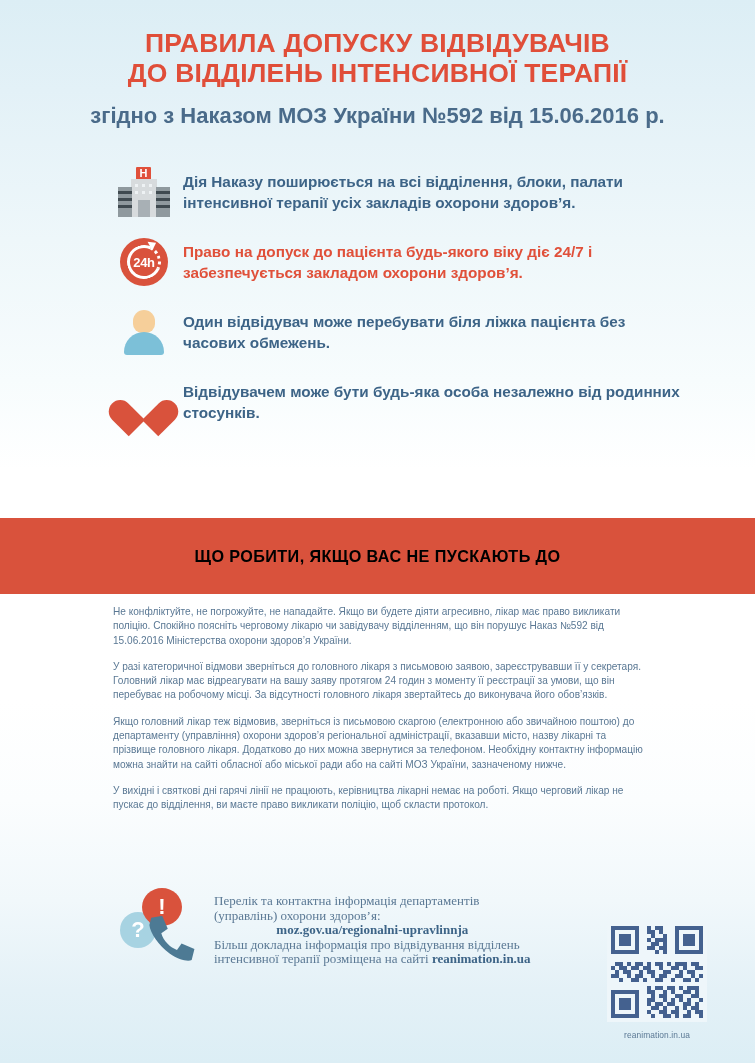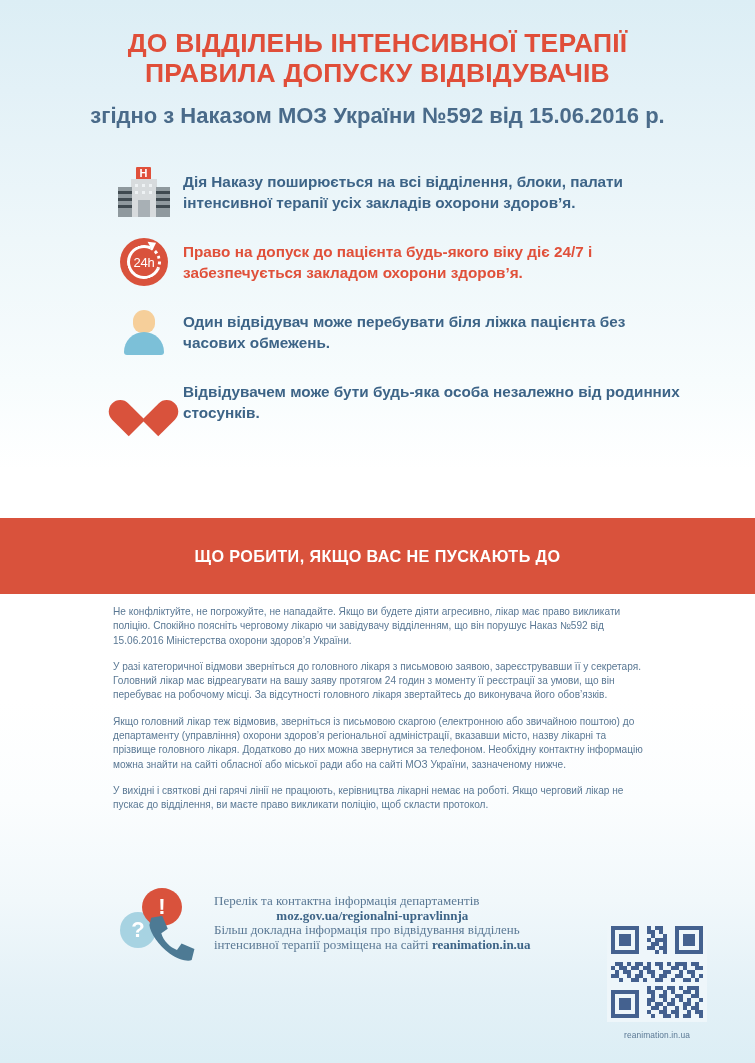--- a/index.html
+++ b/index.html
@@ -135,21 +135,21 @@
     position:absolute; left:28px; top:3px;
     width:0; height:0;
     border-left:5px solid transparent;
     border-right:5px solid transparent;
     border-bottom:7px solid #fff;
     transform:rotate(62deg);
   }
   .ico-24h .lbl {
     position:absolute; left:0; top:0; width:48px; height:48px;
     display:flex; align-items:center; justify-content:center;
-    color:#fff; font-size:13px; font-weight:normal; letter-spacing:-0.3px;
+    color:#fff; font-size:13px; font-weight:bold; letter-spacing:-0.3px;
   }
 
   
   .ico-person { width:48px; height:48px; position:relative; }
   .ico-person .head {
     position:absolute; left:13px; top:2px; width:22px; height:23px;
     background:#f6cf9a; border-radius:11px 11px 9px 9px;
   }
   .ico-person .body {
     position:absolute; left:4px; top:24px; width:40px; height:23px;
@@ -184,21 +184,21 @@
 
   
   .banner {
     position:absolute;
     left:0; top:518px;
     width:755px; height:76px;
     background:#d9523c;
     display:flex; align-items:center; justify-content:center;
   }
   .banner-text {
-    color:#ffffff;
+    color:#000000;
     font-weight:bold;
     font-size:16.2px;
     line-height:22px;
     letter-spacing:0.4px;
     text-align:left;
   }
 
   
   .body-copy {
     position:absolute;
@@ -269,22 +269,22 @@
     letter-spacing:0.1px;
   }
 </style>
 </head>
 <body>
 
 <div class="poster">
 
   <div class="header">
     <div class="title">
+      <div>ПРАВИЛА ДОПУСКУ ВІДВІДУВАЧІВ</div>
       <div>ДО ВІДДІЛЕНЬ ІНТЕНСИВНОЇ ТЕРАПІЇ</div>
-      <div>ПРАВИЛА ДОПУСКУ ВІДВІДУВАЧІВ</div>
     </div>
     <div class="subtitle">згідно з Наказом МОЗ України №592 від 15.06.2016 р.</div>
   </div>
 
   <div class="bullets">
 
     <div class="bullet">
       <div class="bullet-icon">
         <div class="ico-hospital">
           <div class="sign">H</div>
@@ -362,20 +362,21 @@
     <div class="ico-contact">
       <div class="q-bubble">?</div>
       <div class="e-tail"></div>
       <div class="e-bubble">!</div>
       <svg class="phone" viewBox="0 0 52 50">
         <path d="M10 4 L22 2 L28 16 L21 21 C23 29 31 37 38 39 L43 32 L57 38 L54 50 C50 52 40 50 30 43 C18 34 9 21 8 12 Z" fill="#4d7a94" transform="translate(-4,-2) scale(0.92)"></path>
       </svg>
     </div>
     <div class="footer-text">
       <div>Перелік та контактна інформація департаментів</div>
+      <div>(управлінь) охорони здоров’я:</div>
       <div class="link">moz.gov.ua/regionalni-upravlinnja</div>
       <div>Більш докладна інформація про відвідування відділень</div>
       <div><span>інтенсивної терапії розміщена на сайті </span><span class="strong">reanimation.in.ua</span></div>
     </div>
   </div>
 
   <div class="qr-wrap">
     <svg width="100" height="100" viewBox="0 0 25 25" shape-rendering="crispEdges">
       <rect width="25" height="25" fill="#eef6fa"></rect>
       <g fill="#44618f">

